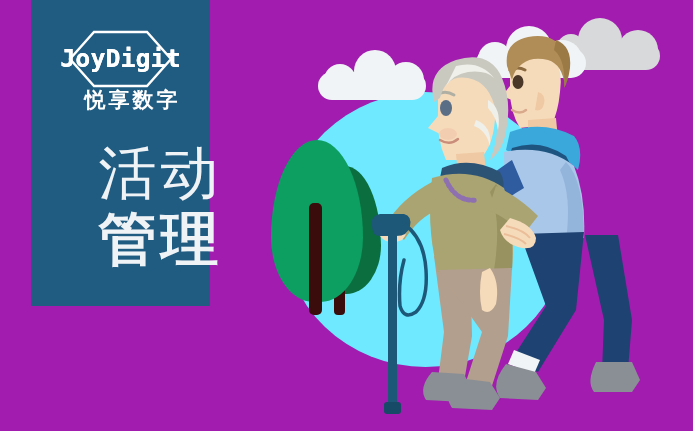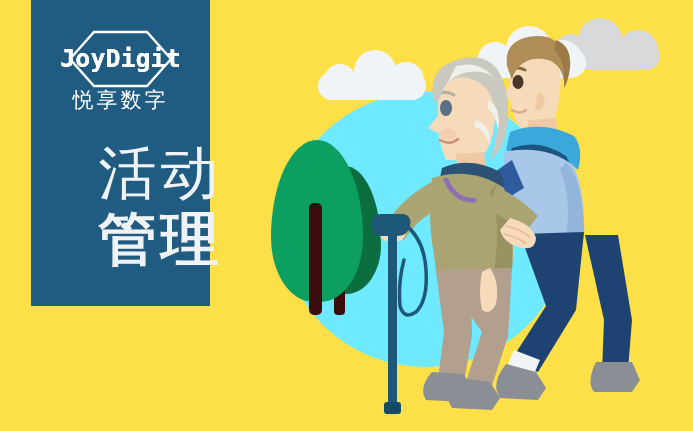--- a/index.html
+++ b/index.html
@@ -2,21 +2,21 @@
 <html><head>
 <meta charset="utf-8">
 <style>
   html,body{margin:0;padding:0;}
   body{
     width:693px;height:431px;overflow:hidden;
     background:#0ce0ff;
     font-family:"Liberation Sans",sans-serif;
     position:relative;
   }
-  #stage{position:absolute;inset:0;width:693px;height:431px;overflow:hidden;background:#fde047;}
+  #stage{position:absolute;inset:0;width:693px;height:431px;overflow:hidden;background:#a21caf;}
 
   
   .panel{
     position:absolute;left:31px;top:0;width:179px;height:306px;
     background:#205c82;
     z-index:40;
   }
   .logo-wrap{
     position:absolute;left:0;top:30px;width:179px;height:66px;
   }
@@ -26,24 +26,24 @@
     text-align:center;
     font-family:"DejaVu Sans Mono",monospace;
     font-weight:700;
     font-size:25px;
     letter-spacing:0px;
     color:#ffffff;
     line-height:30px;
     text-shadow:0 0 0 #fff;
   }
   .logo-sub{
-    position:absolute;left:0;top:86px;width:179px;
+    position:absolute;left:12px;top:86px;width:179px;
     text-align:center;
     font-family:"DejaVu Sans",sans-serif;
-    font-weight:400;
+    font-weight:700;
     font-size:21px;
     letter-spacing:3px;
     color:#ffffff;
   }
   .title-big{
     position:absolute;left:0;top:140px;width:179px;
     text-align:center;
     color:#f0f3f5;
     font-family:"DejaVu Sans",sans-serif;
     font-weight:400;

